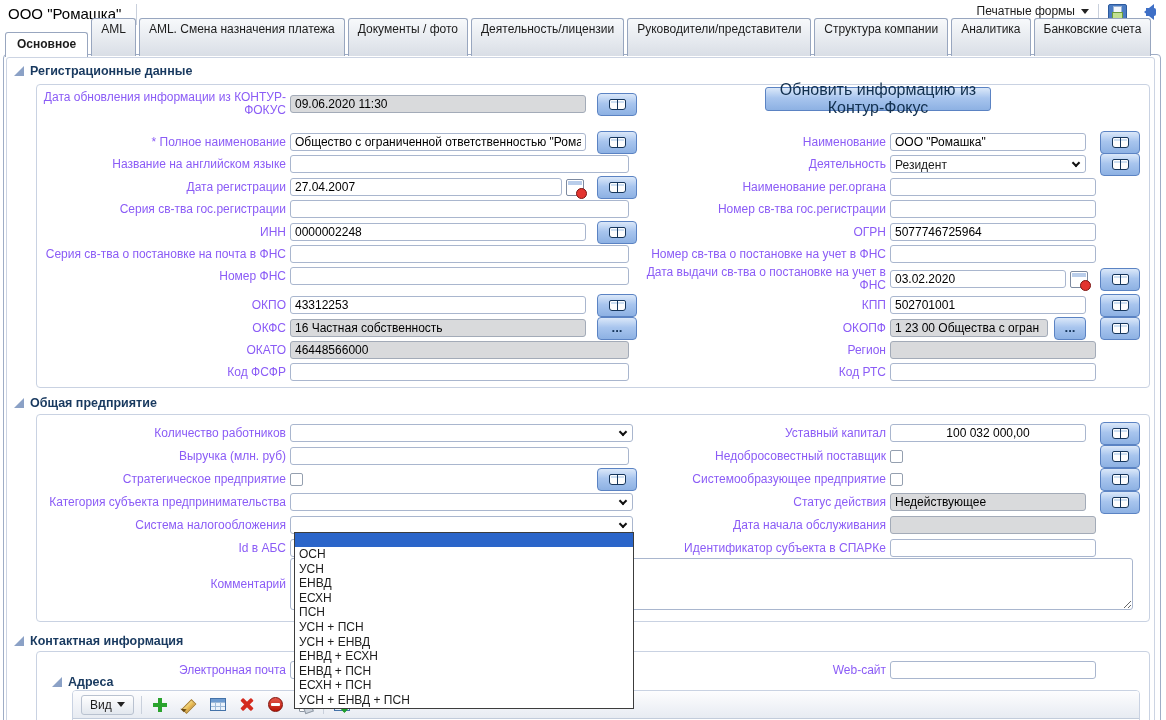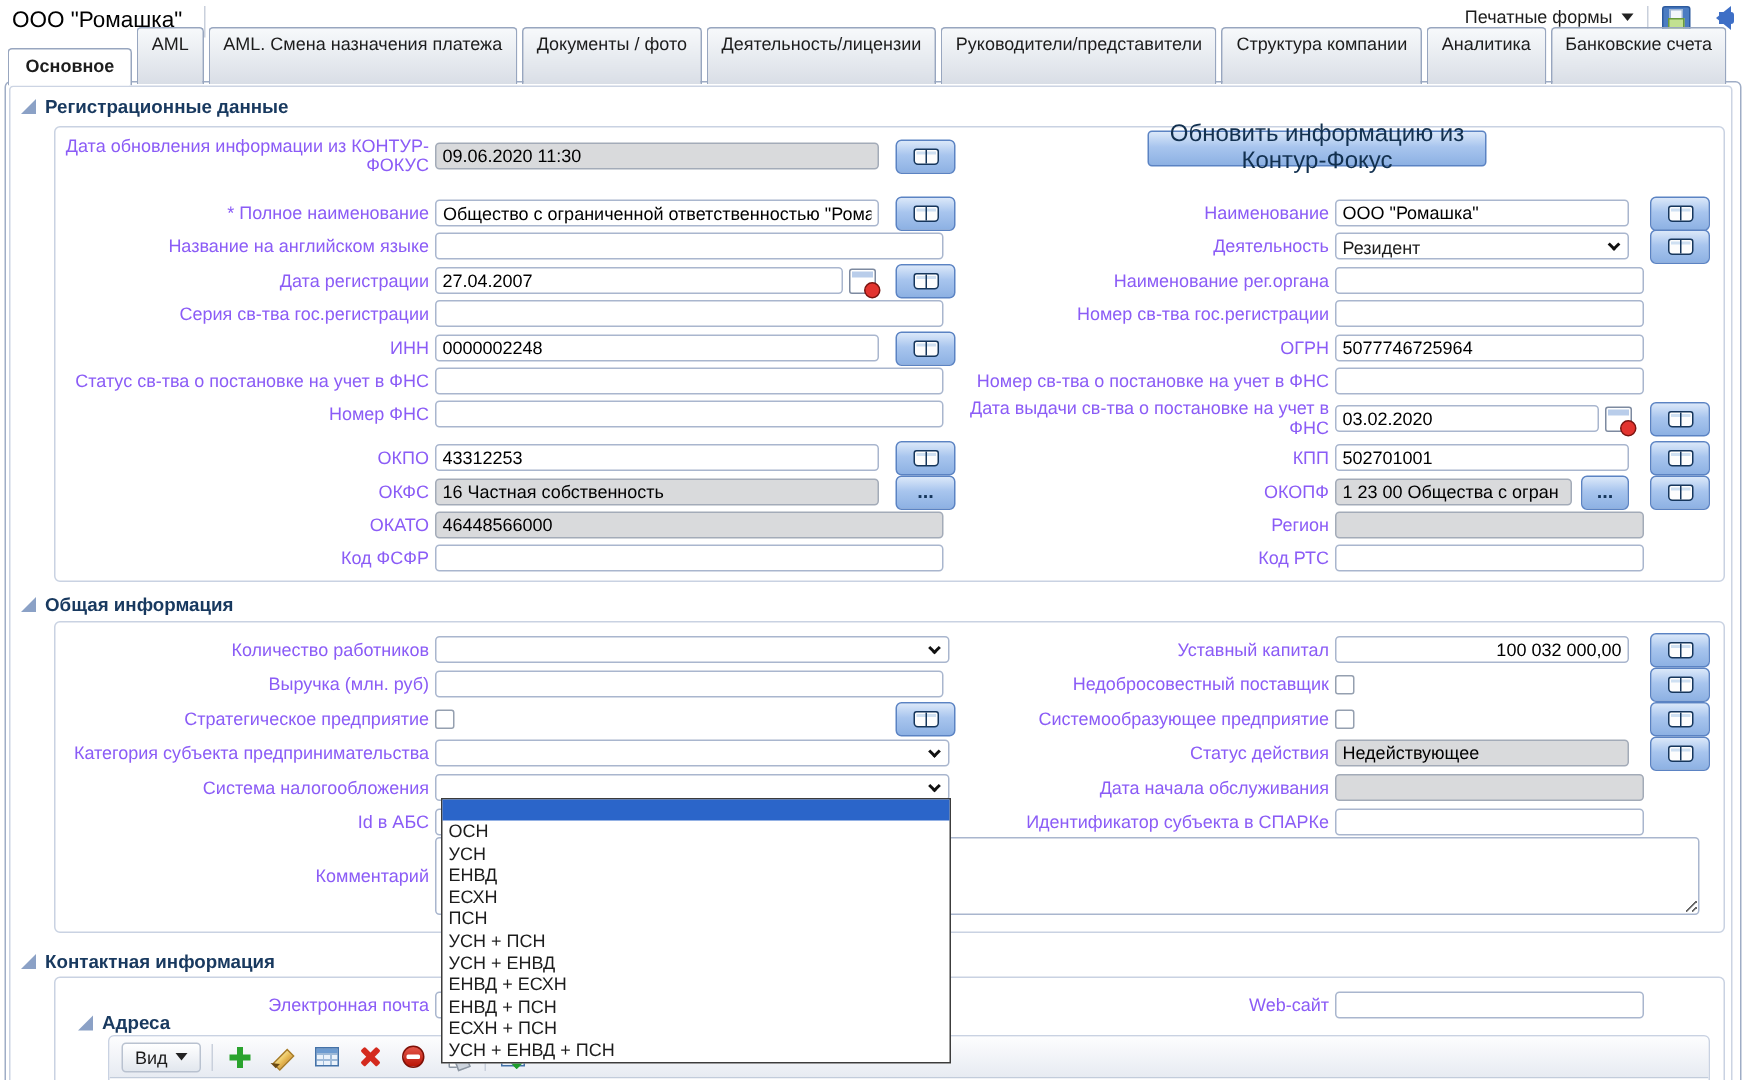--- a/index.html
+++ b/index.html
@@ -35,21 +35,21 @@
     color:#18395f; font-size:12.5px; cursor:default; }
   .tri { width:0; height:0; border-left:10px solid transparent; border-bottom:10px solid #8ba1c6; }
   
   .lrow { position:absolute; left:40px; width:597px; height:22px; display:flex; align-items:center; }
   .rrow { position:absolute; left:640px; width:500px; height:22px; display:flex; align-items:center; }
   .h36 { height:36px; }
   .lbl { width:250px; text-align:right; padding-right:4px; line-height:13px; color:#8b5cf6; flex:none; }
   .inp { height:18px; border:1px solid #a9b6ce; border-radius:3px; padding:0 4px; font:12px "Liberation Sans",sans-serif;
     color:#000; background:#fff; flex:none; outline:none; }
   .ro { background:#d9dadc; border-color:#a3abb8; }
-  .num { text-align:right; }
+  .num { text-align:center; }
   .w158{width:158px} .w176{width:176px} .w196{width:196px} .w242{width:206px}
   .w272{width:272px} .w296{width:296px} .w339{width:339px} .w343{width:343px} .w843{width:843px}
   .sel { position:relative; height:18px; border:1px solid #a9b6ce; border-radius:3px; background:#fff; flex:none; }
   .sel .selval { position:absolute; left:4px; top:2px; right:18px; overflow:hidden; white-space:nowrap; }
   .chev { position:absolute; right:6px; top:4px; width:6px; height:6px;
     border-right:2px solid #111; border-bottom:2px solid #111; transform:rotate(45deg); }
   .bk { margin-left:auto; width:40px; height:23px; border:1px solid #5b83c3; border-radius:4px; flex:none;
     background:linear-gradient(#dbe8f9,#a8c5ee 45%,#8db1e3); display:flex; align-items:center; justify-content:center; cursor:default; }
   .bk-g { width:17px; height:11px; background:#fdfdfd; border:1px solid #16365c; border-radius:2px 2px 3px 3px; position:relative; }
   .bk-g::after { content:""; position:absolute; left:7px; top:0; bottom:0; width:1px; background:#16365c; }
@@ -176,21 +176,21 @@
   <input class="inp w339" value="" style="">
 </div>
 <div class="lrow" style="top:221px">
   <div class="lbl">ИНН</div>
   <input class="inp w296" value="0000002248" style="">
   <button class="bk">
       <span class="bk-g"></span>
     </button>
 </div>
 <div class="lrow" style="top:243px">
-  <div class="lbl">Статус св-тва о постановке на учет в ФНС</div>
+  <div class="lbl">Серия св-тва о постановке на почта в ФНС</div>
   <input class="inp w339" value="" style="">
 </div>
 <div class="lrow" style="top:265px">
   <div class="lbl">Номер ФНС</div>
   <input class="inp w339" value="" style="">
 </div>
 <div class="lrow" style="top:294px">
   <div class="lbl">ОКПО</div>
   <input class="inp w296" value="43312253" style="">
   <button class="bk">
@@ -273,21 +273,21 @@
   <div class="lbl">Регион</div>
   <input class="inp ro w242" readonly="" value="" style="">
 </div>
 <div class="rrow" style="top:361px">
   <div class="lbl">Код РТС</div>
   <input class="inp w242" value="" style="">
 </div>
 
 <div class="sec-h" style="left:14px;top:396px">
   <span class="tri"></span>
-  <span>Общая информация</span>
+  <span>Общая предприятие</span>
 </div>
 <div class="group" style="left:36px;top:414px;width:1114px;height:208px"></div>
 
 <div class="lrow" style="top:422px">
   <div class="lbl">Количество работников</div>
   <div class="sel w343">
     <span class="selval"></span>
     <span class="chev"></span>
   </div>
 </div>

